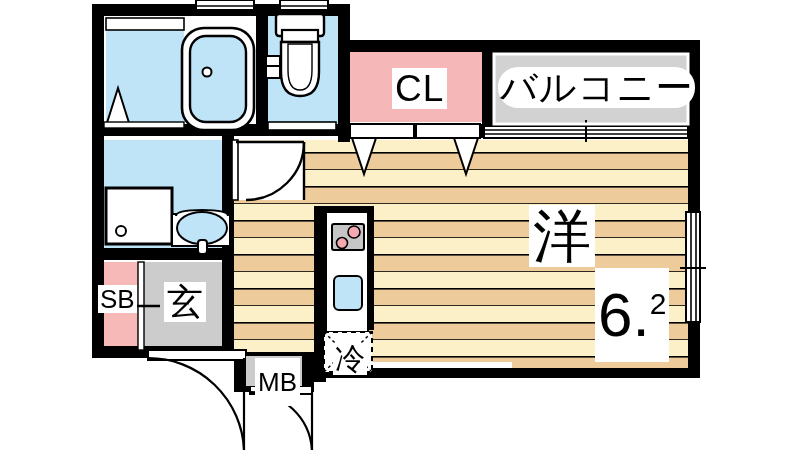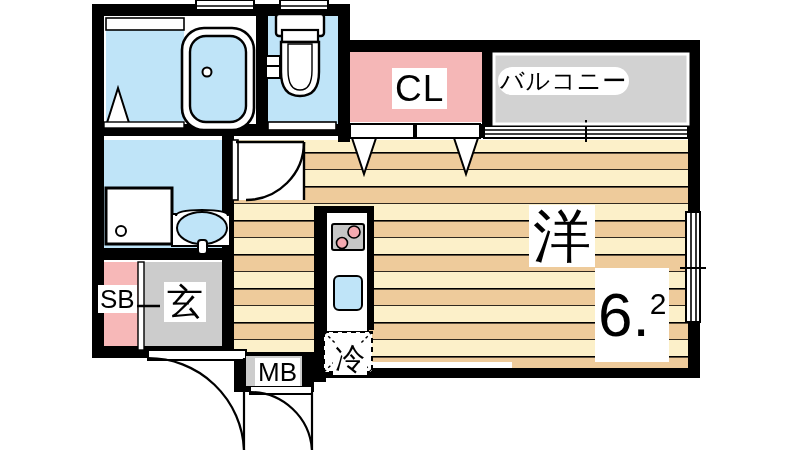--- a/index.html
+++ b/index.html
@@ -35,39 +35,39 @@
     font-family: "Liberation Sans", sans-serif;
   }
   #label-cl {
     left: 392px; top: 68px;
     font-size: 37px;
     letter-spacing: 1px;
     padding: 2px 3px;
   }
   #label-balcony {
     left: 498px; top: 67px;
-    font-size: 24px;
+    font-size: 37px;
     letter-spacing: 1px;
     padding: 2px 2px;
     border-radius: 20px;
   }
   #label-sb {
     left: 98px; top: 285px;
     font-size: 26px;
     padding: 1px 2px;
   }
   #label-genkan {
     left: 164px; top: 282px;
     font-size: 36px;
     padding: 2px 3px;
   }
   #label-mb {
     left: 255px; top: 358px;
     font-size: 26px;
-    padding: 1px 3px;
+    padding: 11px 3px;
   }
   #label-rei {
     left: 333px; top: 343px;
     font-size: 30px;
     padding: 1px 2px;
   }
   #label-you {
     left: 529px; top: 205px;
     font-size: 58px;
     padding: 2px 4px;

